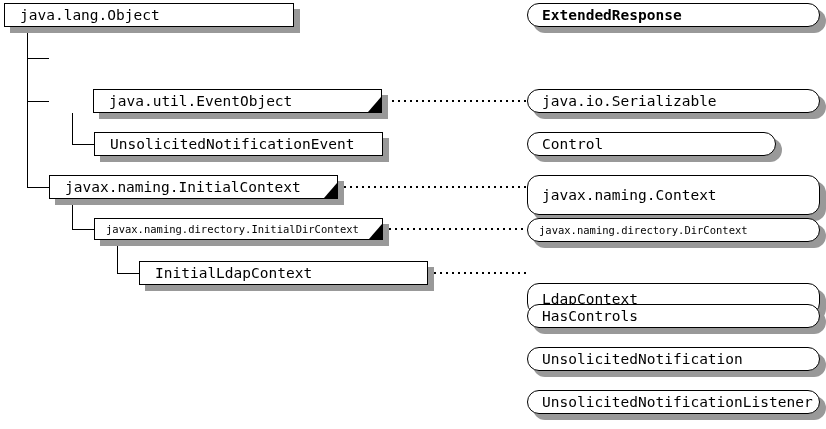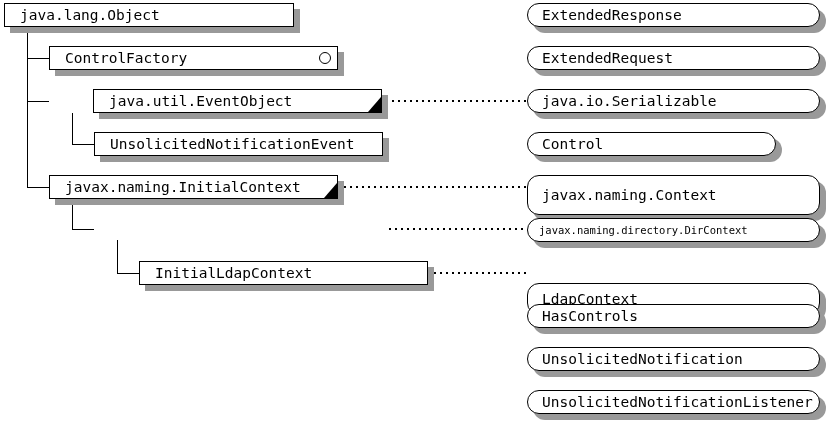--- a/index.html
+++ b/index.html
@@ -77,45 +77,42 @@
       <div class="hline" style="left: 117px; top: 273px; width: 22px;"></div>
       <div class="dotted" style="left: 344px; top: 100px; width: 183px;"></div>
       <div class="dotted" style="left: 344px; top: 186px; width: 183px;"></div>
       <div class="dotted" style="left: 389px; top: 228px; width: 138px;"></div>
       <div class="dotted" style="left: 434px; top: 272px; width: 93px;"></div>
     </div>
   <div class="layer" id="class-layer">
       <div class="node classbox" style="left: 4px; top: 3px; width: 290px; height: 24px;">
         <span class="label">java.lang.Object</span>
       </div>
-      <div class="node classbox" style="left: 49px; top: 46px; width: 289px; height: 24px;">
-        <span class="label">ControlFactory</span>
-        <span class="circle-marker"></span>
-      </div>
       <div class="node classbox" style="left: 49px; top: 89px; width: 289px; height: 24px; margin-left: 44px;">
         <span class="label">java.util.EventObject</span>
         <span class="triangle-marker"></span>
       </div>
       <div class="node classbox" style="left: 94px; top: 132px; width: 289px; height: 24px; text-align: center;">
         <span class="label">UnsolicitedNotificationEvent</span>
       </div>
       <div class="node classbox" style="left: 49px; top: 175px; width: 289px; height: 24px;">
         <span class="label">javax.naming.InitialContext</span>
         <span class="triangle-marker"></span>
       </div>
+      <div class="node classbox small" style="left: 94px; top: 218px; width: 289px; height: 22px;">
+        <span class="label">javax.naming.directory.InitialDirContext</span>
+        <span class="triangle-marker"></span>
+      </div>
       <div class="node classbox" style="left: 139px; top: 261px; width: 289px; height: 24px;">
         <span class="label">InitialLdapContext</span>
       </div>
     </div>
   <div class="layer" id="interface-layer">
-      <div class="node pill" style="left: 527px; top: 3px; width: 293px; height: 24px;">
+      <div class="node pill" style="left: 527px; top: 3px; width: 293px; height: 24px; font-weight: bold;">
         <span class="label">ExtendedResponse</span>
-      </div>
-      <div class="node pill" style="left: 527px; top: 46px; width: 293px; height: 24px;">
-        <span class="label">ExtendedRequest</span>
       </div>
       <div class="node pill" style="left: 527px; top: 89px; width: 293px; height: 24px;">
         <span class="label">java.io.Serializable</span>
       </div>
       <div class="node pill" style="left: 527px; top: 132px; width: 249px; height: 24px;">
         <span class="label">Control</span>
       </div>
       <div class="node pill" style="left: 527px; top: 175px; width: 293px; height: 40px;">
         <span class="label">javax.naming.Context</span>
       </div>

